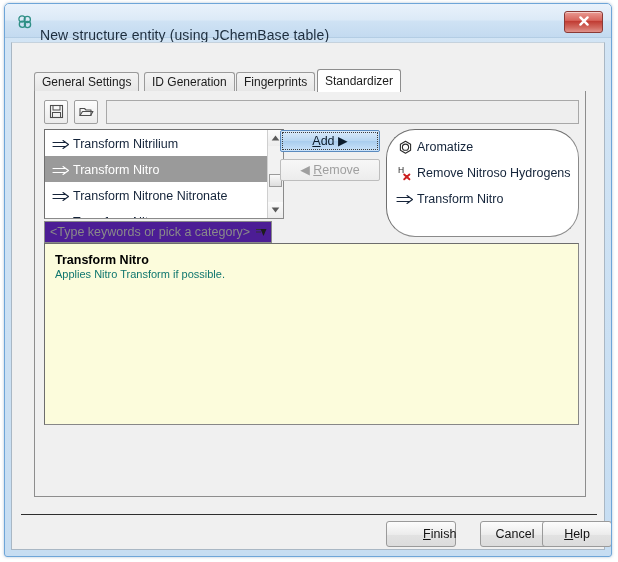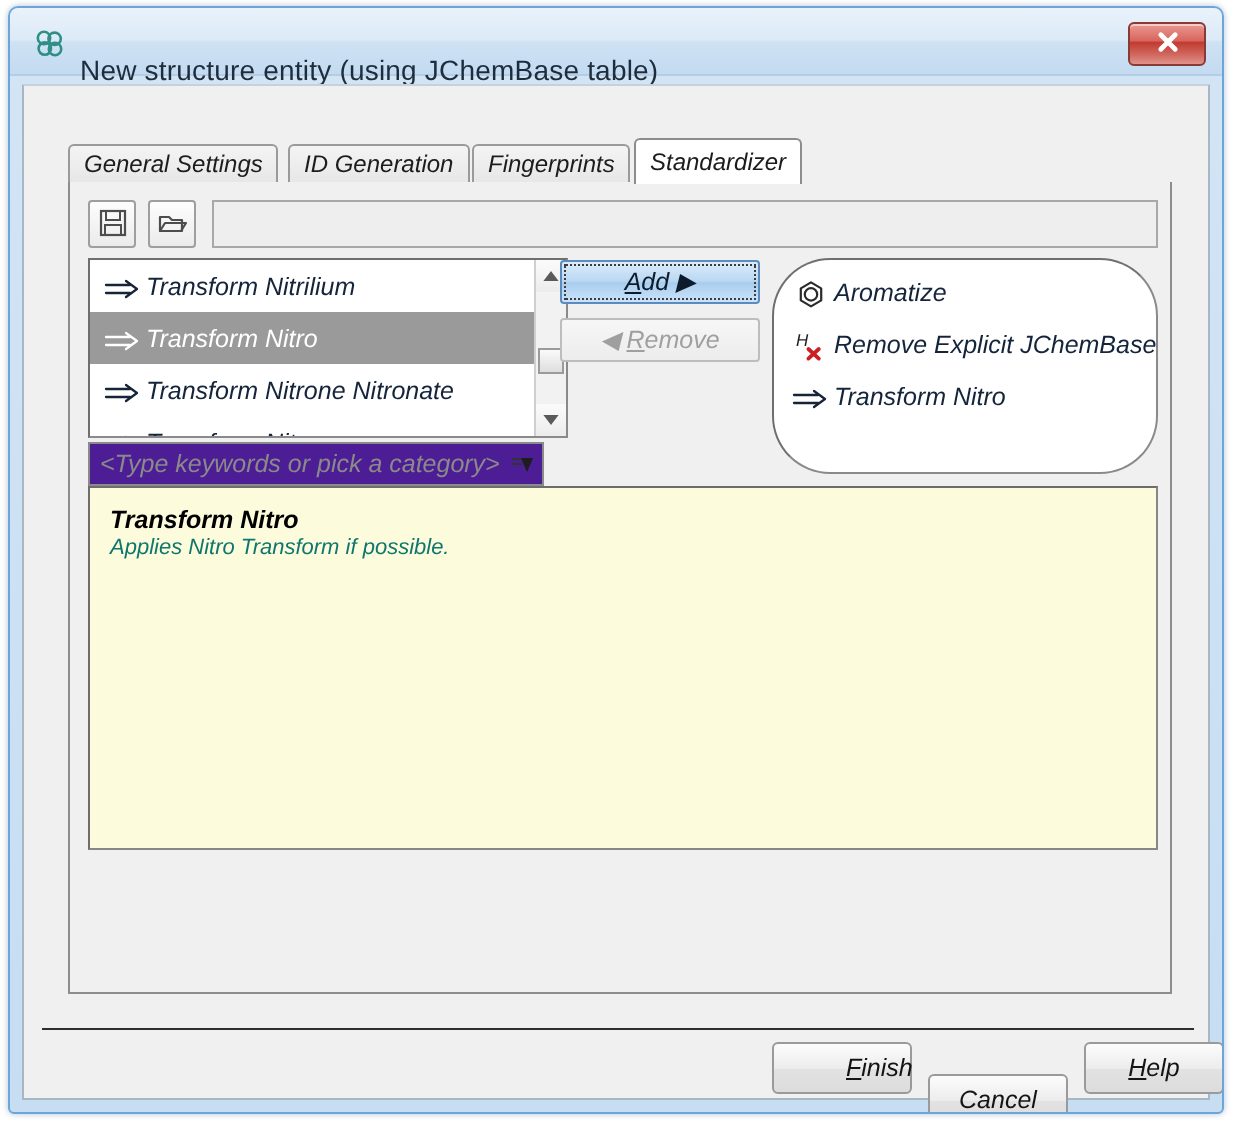--- a/index.html
+++ b/index.html
@@ -74,21 +74,20 @@
   .client {
     position: absolute;
     left: 6px;
     top: 38px;
     width: 594px;
     height: 508px;
     background: #f0f0f0;
     border: 1px solid #a9b7c4;
     border-top-color: #c5d2dd;
     box-sizing: border-box;
-    font-style: italic;
   }
 
   
   .tabstrip {
     position: absolute;
     left: 22px;
     top: 26px;
     height: 23px;
     width: 552px;
   }
@@ -333,21 +332,21 @@
     border-radius: 3px;
     background: linear-gradient(to bottom, #fcfcfc 0%, #ececec 52%, #e2e2e2 53%, #dcdcdc 100%);
     font-size: 12.5px;
     color: #141414;
     line-height: 24px;
     text-align: center;
     cursor: pointer;
   }
   .fbtn u { text-decoration: underline; }
   .fbtn-finish { left: 374px; padding-left: 36px; }
-  .fbtn-cancel { left: 452px; margin-top: 16px; }
+  .fbtn-cancel { left: 468px; }
   .fbtn-help   { left: 530px; }
 </style>
 </head>
 <body>
 
 <div class="window">
 
   <div class="titlebar">
     <span class="title-icon">
       <svg width="17" height="17" viewBox="0 0 17 17">
@@ -478,21 +477,21 @@
                   <circle cx="7.5" cy="7.2" r="3.1" fill="none" stroke="#2b2b2b" stroke-width="1.1"></circle>
                 </svg>
               </span><span class="lbl">Aromatize</span>
             </div>
             <div class="litem">
               <span class="ico">
                 <svg width="17" height="16" viewBox="0 0 17 16" style="vertical-align:middle">
                   <text x="1" y="8" font-family="Liberation Sans, sans-serif" font-size="8.5" fill="#1d1d1d">H</text>
                   <path d="M7.2 9.5 L12.4 14.3 M12.4 9.5 L7.2 14.3" stroke="#cc1f1f" stroke-width="1.9" stroke-linecap="round"></path>
                 </svg>
-              </span><span class="lbl">Remove Explicit JChemBase</span>
+              </span><span class="lbl">Remove Nitroso Hydrogens</span>
             </div>
             <div class="litem">
               <span class="ico">
                 <svg class="arrw" width="19" height="11" viewBox="0 0 19 11">
                   <path d="M1 3.5 H13 M1 7.5 H13 M11 1.5 L16.5 5.5 L11 9.5" fill="none" stroke="#16243a" stroke-width="1.15" stroke-linecap="round" stroke-linejoin="round"></path>
                 </svg>
               </span><span class="lbl">Transform Nitro</span>
             </div>
           </div>
         </div>

